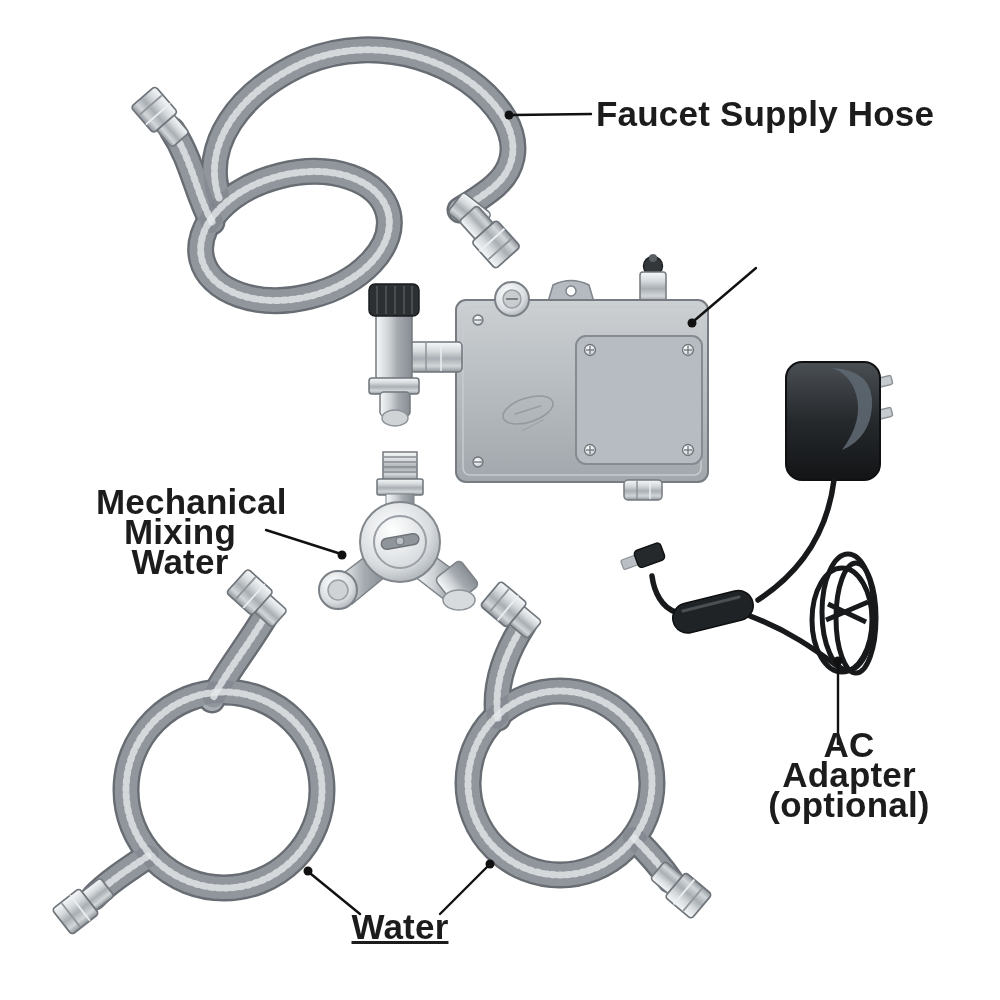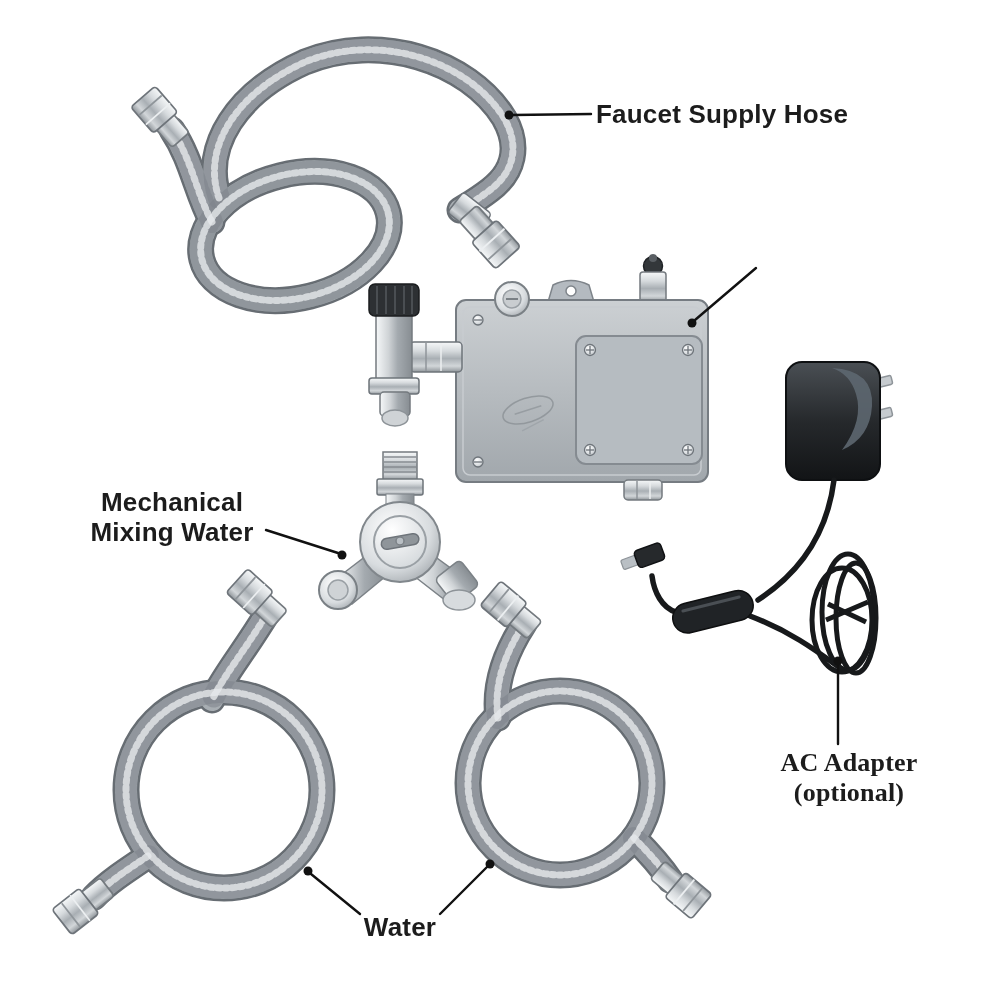--- a/index.html
+++ b/index.html
@@ -4,21 +4,21 @@
 <style>
   html,body { margin:0; padding:0; background:#ffffff; }
   .stage {
     position:relative; width:1000px; height:1000px;
     background:#ffffff; overflow:hidden;
     font-family:"Liberation Sans", sans-serif;
   }
   .stage svg { position:absolute; left:0; top:0; }
   .lbl {
     position:absolute;
-    font-weight:700; font-size:26px; line-height:30px;
+    font-weight:700; font-size:35px; line-height:30px;
     color:#1c1c1c; letter-spacing:.2px; white-space:nowrap;
   }
   .lbl.center { text-align:center; white-space:normal; }
 
   
   .hose-edge  { fill:none; stroke:#676d73; stroke-width:27; stroke-linecap:round; }
   .hose-body  { fill:none; stroke:#a8aeb3; stroke-width:22; stroke-linecap:round; }
   .hose-braid { fill:none; stroke:#7d848a; stroke-width:22; stroke-linecap:round;
                 stroke-dasharray:3 4.5; opacity:.55; }
   .hose-sheen { fill:none; stroke:#e6e9eb; stroke-width:7; stroke-linecap:round;
@@ -296,27 +296,27 @@
     <circle cx="490" cy="864" r="4.5" fill="#111111"></circle>
 
     <line class="leader" x1="838" y1="744" x2="838" y2="666"></line>
     <circle cx="838" cy="661" r="4.5" fill="#111111"></circle>
   </g>
 </svg>
 
 <div class="lbl" style="left:596px; top:99px;">Faucet Supply Hose</div>
 
 
-<div class="lbl center" style="left:88px; top:487px; width:168px;text-align:center;">
+<div class="lbl center" style="left:96px; top:487px; width:168px;text-align:center;">
   <div>Mechanical</div>
   <div>Mixing Water</div>
 </div>
 
-<div class="lbl center" style="left:300px; top:912px; width:200px;">
+<div class="lbl center" style="left:300px; top:912px; width:200px;text-decoration:underline;">
   <div>Water</div>
 </div>
 
-<div class="lbl center" style="left:758px; top:748px; width:182px;font-family:Liberation Serif, serif;">
+<div class="lbl center" style="left:758px; top:730px; width:182px;">
   <div>AC Adapter</div>
   <div>(optional)</div>
 </div>
 
 </div>
 
 </body></html>

